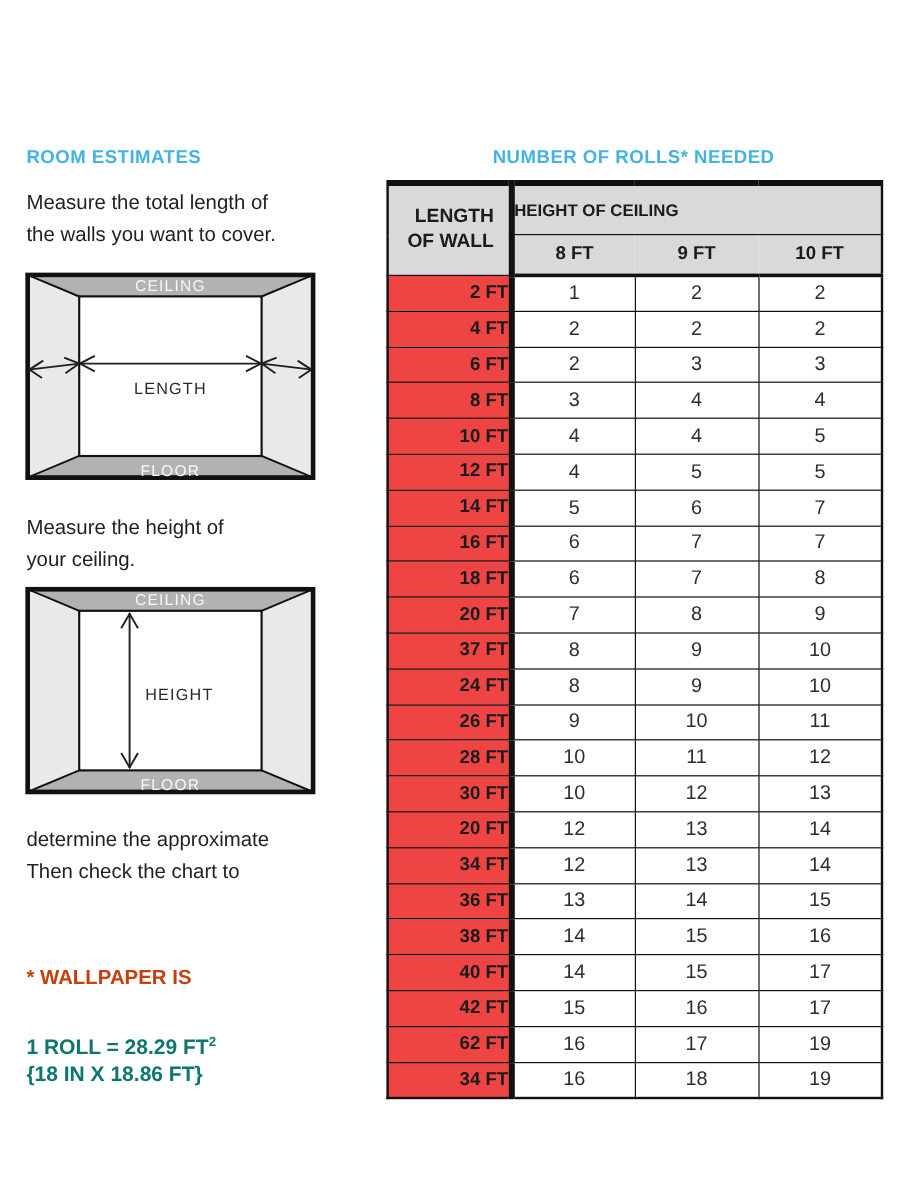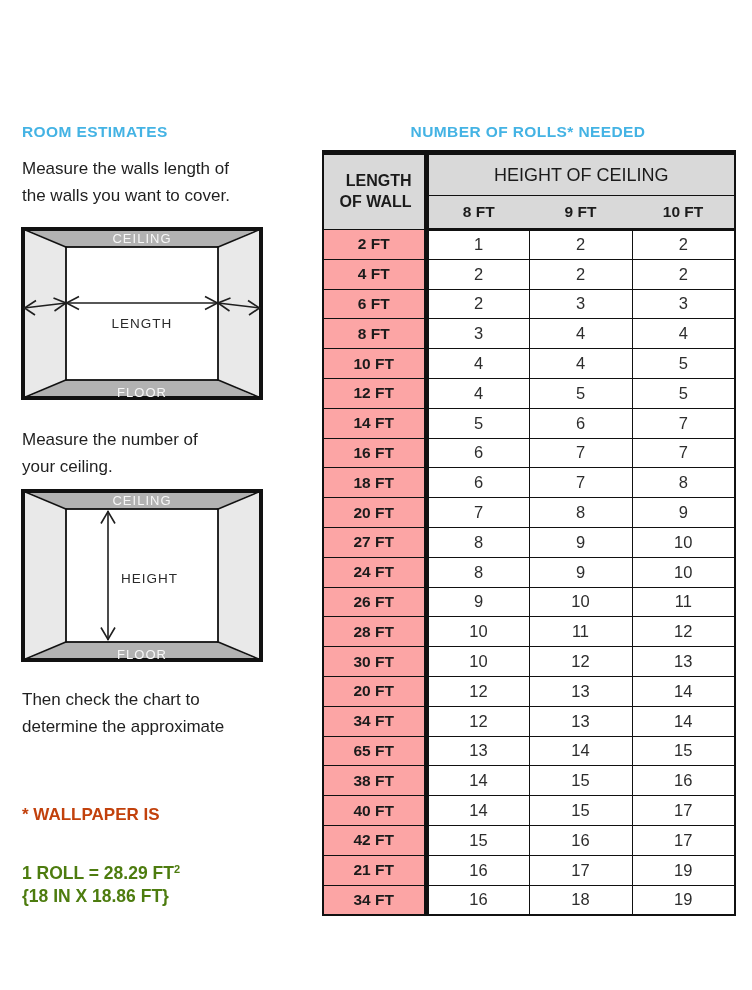--- a/index.html
+++ b/index.html
@@ -36,68 +36,68 @@
   #height-diagram { top: 489px; }
 
   .footnote {
     position: absolute; left: 22px; top: 803px;
     font-size: 17px; font-weight: bold; line-height: 23px; color: #c2410c; text-align: right;
   }
   .footnote .indent { padding-left: 13px; }
 
   .roll-size {
     position: absolute; left: 22px; top: 858px;
-    font-size: 17.5px; font-weight: bold; line-height: 23px; color: #4d7c0f;
+    font-size: 17.5px; font-weight: bold; line-height: 23px; color: #0f766e;
   }
   .roll-size sup { font-size: 11px; vertical-align: 6px; }
 
   table.rolls {
     position: absolute; left: 322px; top: 150px;
     width: 412px; table-layout: fixed; border-collapse: collapse;
     border-top: 5px solid #111;
     border-left: 2px solid #111;
     border-right: 2px solid #111;
     border-bottom: 2px solid #111;
   }
   table.rolls col { width: 103px; }
   table.rolls thead th { background: #d9d9d9; color: #1b1b1b; }
   th.corner {
     border-right: 5px solid #111;
     font-size: 16px; font-weight: bold; line-height: 1.3;
     padding: 0 12px; text-align: right;
   }
   th.group {
-    height: 43px; font-size: 18px; font-weight: normal;
-    border-bottom: 1.5px solid #111; text-align: center;
+    height: 43px; font-size: 14px; font-weight: bold;
+    border-bottom: 1.5px solid #111; text-align: left;
   }
   tr.subhead th {
     height: 34px; font-size: 15.5px; font-weight: bold;
     border-bottom: 3px solid #111; text-align: center;
   }
   tbody th {
-    background: #fca5a5; font-size: 15.5px; font-weight: bold; color: #1b1b1b;
+    background: #ef4444; font-size: 15.5px; font-weight: bold; color: #1b1b1b;
     border: 1.5px solid #111; border-right: 5px solid #111;
-    text-align: center; height: 29.8px;
+    text-align: right; height: 29.8px;
   }
   tbody td {
     background: #ffffff; font-size: 16.5px; font-weight: normal; color: #2d2d2d;
     border: 1.5px solid #111; text-align: center; height: 29.8px;
   }
   .svg-room-label { font-family: "Liberation Sans", "DejaVu Sans", sans-serif; }
 </style>
 </head>
 <body>
 
 <div class="page">
 
 
   <h2 class="section-heading" id="room-estimates-heading">ROOM ESTIMATES</h2>
 
   <div class="step" id="step1">
-    <div>Measure the walls length of</div>
+    <div>Measure the total length of</div>
     <div>the walls you want to cover.</div>
   </div>
 
   <svg class="room-svg" id="length-diagram" width="242" height="173" viewBox="0 0 242 173">
     <polygon points="0,0 242,0 197,20 45,20" fill="#b2b2b2"></polygon>
     <polygon points="0,173 242,173 197,153 45,153" fill="#b2b2b2"></polygon>
     <polygon points="0,0 45,20 45,153 0,173" fill="#e9e9e9"></polygon>
     <polygon points="242,0 197,20 197,153 242,173" fill="#e9e9e9"></polygon>
     <rect x="45" y="20" width="152" height="133" fill="#ffffff" stroke="#111" stroke-width="1.8"></rect>
     <g stroke="#111" stroke-width="1.6">
@@ -117,21 +117,21 @@
       <line x1="197" y1="76" x2="239" y2="81"></line>
       <polyline points="227,73.5 238.5,81 228,88"></polyline>
       <polyline points="209.5,71 197,76 208.5,84"></polyline>
     </g>
     <text class="svg-room-label" x="121" y="15.5" text-anchor="middle" font-size="13" letter-spacing="1" fill="#f7f7f7">CEILING</text>
     <text class="svg-room-label" x="121" y="169.5" text-anchor="middle" font-size="13" letter-spacing="1" fill="#f7f7f7">FLOOR</text>
     <text class="svg-room-label" x="121" y="101" text-anchor="middle" font-size="13.5" letter-spacing="1" fill="#2a2a2a">LENGTH</text>
   </svg>
 
   <div class="step" id="step2">
-    <div>Measure the number of</div>
+    <div>Measure the height of</div>
     <div>your ceiling.</div>
   </div>
 
   <svg class="room-svg" id="height-diagram" width="242" height="173" viewBox="0 0 242 173">
     <polygon points="0,0 242,0 197,20 45,20" fill="#b2b2b2"></polygon>
     <polygon points="0,173 242,173 197,153 45,153" fill="#b2b2b2"></polygon>
     <polygon points="0,0 45,20 45,153 0,173" fill="#e9e9e9"></polygon>
     <polygon points="242,0 197,20 197,153 242,173" fill="#e9e9e9"></polygon>
     <rect x="45" y="20" width="152" height="133" fill="#ffffff" stroke="#111" stroke-width="1.8"></rect>
     <g stroke="#111" stroke-width="1.6">
@@ -145,22 +145,22 @@
       <line x1="87" y1="22" x2="87" y2="151"></line>
       <polyline points="80,34.5 87,22.5 94,34.5"></polyline>
       <polyline points="80,138.5 87,150.5 94,138.5"></polyline>
     </g>
     <text class="svg-room-label" x="121" y="15.5" text-anchor="middle" font-size="13" letter-spacing="1" fill="#f7f7f7">CEILING</text>
     <text class="svg-room-label" x="121" y="169.5" text-anchor="middle" font-size="13" letter-spacing="1" fill="#f7f7f7">FLOOR</text>
     <text class="svg-room-label" x="100" y="94" text-anchor="start" font-size="13.5" letter-spacing="1" fill="#2a2a2a">HEIGHT</text>
   </svg>
 
   <div class="step" id="step3">
+    <div>determine the approximate</div>
     <div>Then check the chart to</div>
-    <div>determine the approximate</div>
   </div>
 
   <div class="footnote">
     <div>* WALLPAPER IS</div>
   </div>
 
   <div class="roll-size">
     <div><span>1 ROLL = 28.29 FT</span><sup>2</sup></div>
     <div>{18 IN X 18.86 FT}</div>
   </div>
@@ -240,21 +240,21 @@
           <td>7</td>
           <td>8</td>
         </tr>
         <tr>
           <th>20 FT</th>
           <td>7</td>
           <td>8</td>
           <td>9</td>
         </tr>
         <tr>
-          <th>27 FT</th>
+          <th>37 FT</th>
           <td>8</td>
           <td>9</td>
           <td>10</td>
         </tr>
         <tr>
           <th>24 FT</th>
           <td>8</td>
           <td>9</td>
           <td>10</td>
         </tr>
@@ -282,21 +282,21 @@
           <td>13</td>
           <td>14</td>
         </tr>
         <tr>
           <th>34 FT</th>
           <td>12</td>
           <td>13</td>
           <td>14</td>
         </tr>
         <tr>
-          <th>65 FT</th>
+          <th>36 FT</th>
           <td>13</td>
           <td>14</td>
           <td>15</td>
         </tr>
         <tr>
           <th>38 FT</th>
           <td>14</td>
           <td>15</td>
           <td>16</td>
         </tr>
@@ -306,21 +306,21 @@
           <td>15</td>
           <td>17</td>
         </tr>
         <tr>
           <th>42 FT</th>
           <td>15</td>
           <td>16</td>
           <td>17</td>
         </tr>
         <tr>
-          <th>21 FT</th>
+          <th>62 FT</th>
           <td>16</td>
           <td>17</td>
           <td>19</td>
         </tr>
         <tr>
           <th>34 FT</th>
           <td>16</td>
           <td>18</td>
           <td>19</td>
         </tr>

